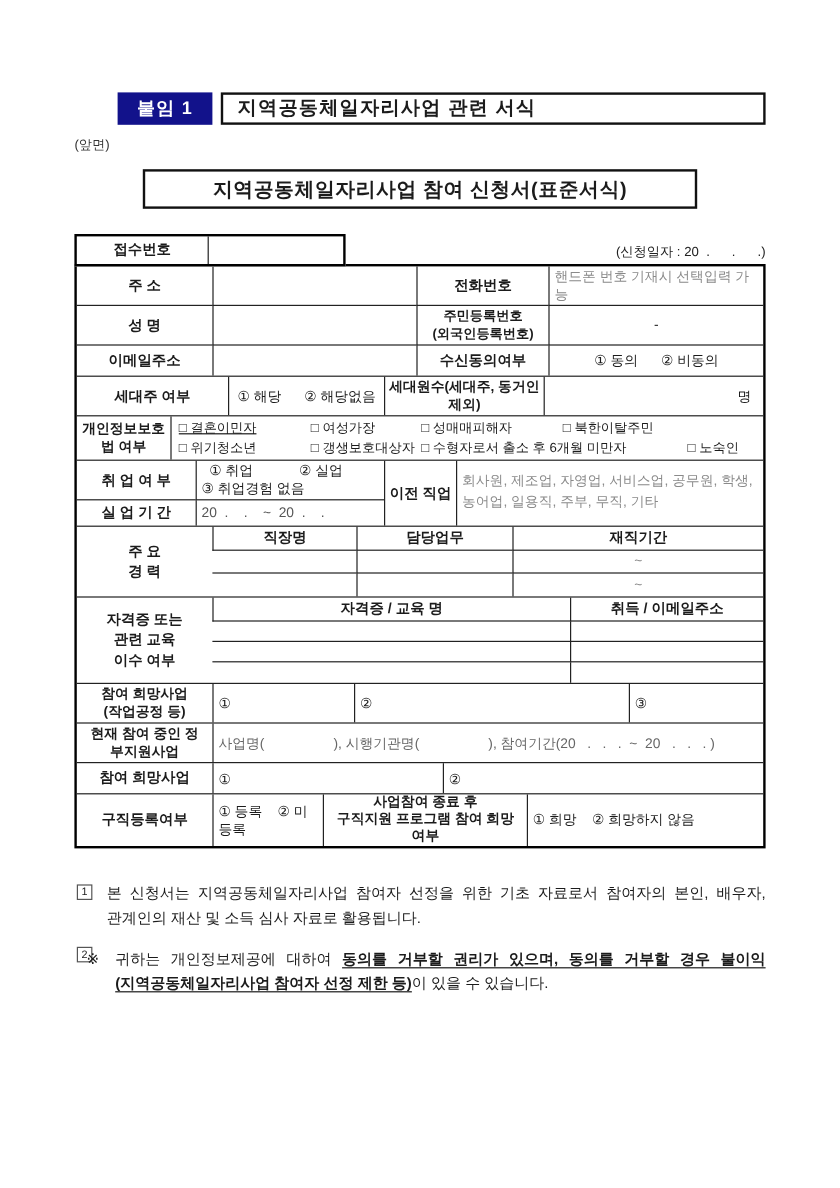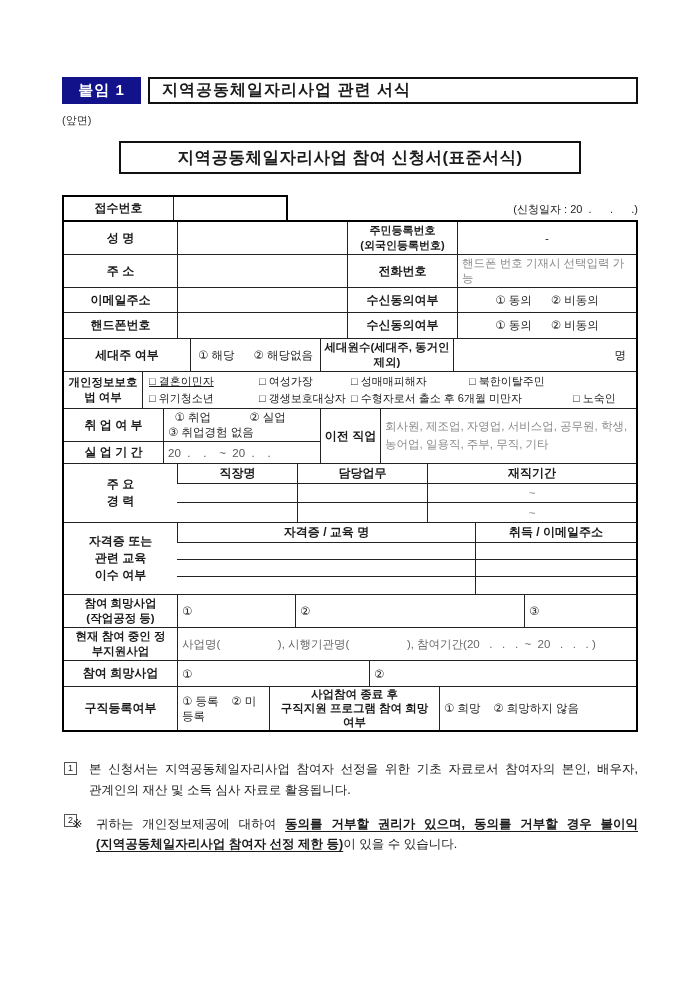--- a/index.html
+++ b/index.html
@@ -5,21 +5,21 @@
   * { margin:0; padding:0; box-sizing:border-box; }
   html,body { background:#fff; }
   body {
     width:700px; height:990px;
     font-family:"Liberation Sans","DejaVu Sans",sans-serif;
     color:#1b1b1b; position:relative; overflow:hidden;
   }
   .content { width:576px; margin:0 auto; padding-top:77px; position:relative; }
 
   
-  .hdr-row { display:flex; align-items:stretch; height:27px; }
+  .hdr-row { display:flex; align-items:stretch; height:27px;margin-left:36px; }
   .badge {
     width:79px; background:#12128b; color:#fff; font-weight:bold;
     font-size:15px; display:flex; align-items:center; justify-content:center;
     letter-spacing:1px;
   }
   .doc-title-box {
     flex:1; margin-left:7px; border:2px solid #111;
     font-size:16px; font-weight:bold; letter-spacing:1px;
     display:flex; align-items:center; padding-left:12px;
   }
@@ -106,41 +106,35 @@
   <div class="sheet">
 
     <table class="sec">
       <colgroup>
           <col style="width:113px">
           <col style="width:170px">
           <col style="width:110px">
           <col style="width:179px">
         </colgroup>
       <tbody>
-          <tr style="height:31px">
+          <tr style="height:25px">
+        <td class="lab">주      소</td>
+        <td></td>
+        <td class="lab">전화번호</td>
+        <td class="gray sm">핸드폰 번호 기재시 선택입력 가능</td>
+      </tr>
+      <tr style="height:31px">
         <td class="lab">성      명</td>
         <td></td>
         <td class="lab pl" style="font-size:11px">주민등록번호
 (외국인등록번호)</td>
         <td class="ctr">-</td>
       </tr>
       <tr style="height:25px">
-        <td class="lab">주      소</td>
-        <td></td>
-        <td class="lab">전화번호</td>
-        <td class="gray sm">핸드폰 번호 기재시 선택입력 가능</td>
-      </tr>
-      <tr style="height:25px">
         <td class="lab">이메일주소</td>
-        <td></td>
-        <td class="lab">수신동의여부</td>
-        <td class="ctr pw">① 동의      ② 비동의</td>
-      </tr>
-      <tr style="height:25px">
-        <td class="lab">핸드폰번호</td>
         <td></td>
         <td class="lab">수신동의여부</td>
         <td class="ctr pw">① 동의      ② 비동의</td>
       </tr>
     </tbody>
       </table>
 
 
     <table class="sec thick">
       <colgroup>

